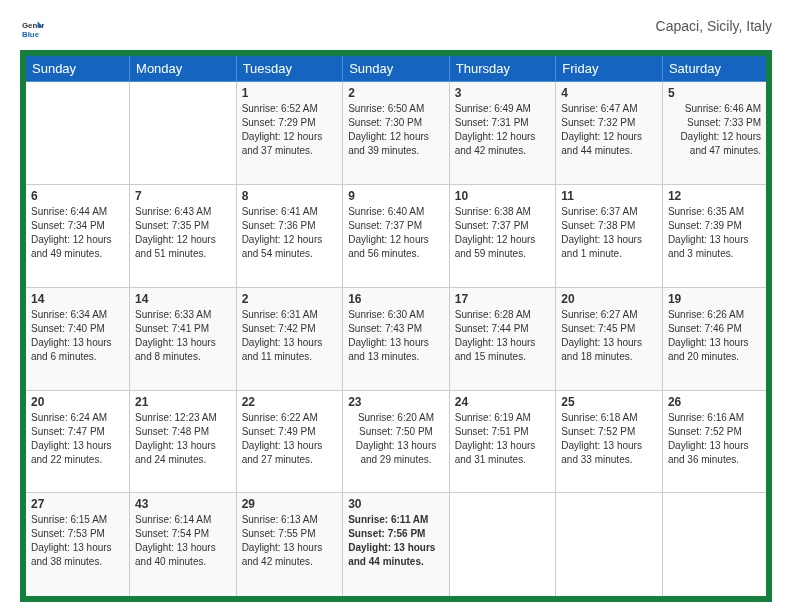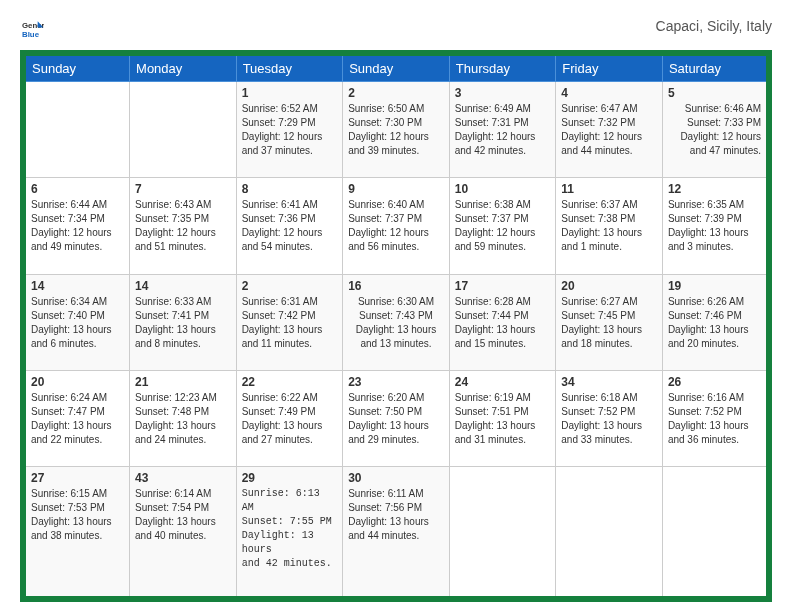--- a/index.html
+++ b/index.html
@@ -226,21 +226,21 @@
           </td>
           <td>
             <span class="cell-day">2</span>
             <div class="cell-info" style="white-space: pre-line;">Sunrise: 6:31 AM
 Sunset: 7:42 PM
 Daylight: 13 hours
 and 11 minutes.</div>
           </td>
           <td>
             <span class="cell-day">16</span>
-            <div class="cell-info" style="white-space: pre-line; text-align: center;">Sunrise: 6:30 AM
+            <div class="cell-info" style="white-space: pre-line;">Sunrise: 6:30 AM
 Sunset: 7:43 PM
 Daylight: 13 hours
 and 13 minutes.</div>
           </td>
           <td>
             <span class="cell-day">17</span>
             <div class="cell-info" style="white-space: pre-line;">Sunrise: 6:28 AM
 Sunset: 7:44 PM
 Daylight: 13 hours
 and 15 minutes.</div>
@@ -277,34 +277,34 @@
           </td>
           <td>
             <span class="cell-day">22</span>
             <div class="cell-info" style="white-space: pre-line;">Sunrise: 6:22 AM
 Sunset: 7:49 PM
 Daylight: 13 hours
 and 27 minutes.</div>
           </td>
           <td>
             <span class="cell-day">23</span>
-            <div class="cell-info" style="white-space: pre-line;">Sunrise: 6:20 AM
+            <div class="cell-info" style="white-space: pre-line; text-align: center;">Sunrise: 6:20 AM
 Sunset: 7:50 PM
 Daylight: 13 hours
 and 29 minutes.</div>
           </td>
           <td>
             <span class="cell-day">24</span>
             <div class="cell-info" style="white-space: pre-line;">Sunrise: 6:19 AM
 Sunset: 7:51 PM
 Daylight: 13 hours
 and 31 minutes.</div>
           </td>
           <td>
-            <span class="cell-day">34</span>
+            <span class="cell-day">25</span>
             <div class="cell-info" style="white-space: pre-line;">Sunrise: 6:18 AM
 Sunset: 7:52 PM
 Daylight: 13 hours
 and 33 minutes.</div>
           </td>
           <td>
             <span class="cell-day">26</span>
             <div class="cell-info" style="white-space: pre-line;">Sunrise: 6:16 AM
 Sunset: 7:52 PM
 Daylight: 13 hours
@@ -321,28 +321,28 @@
           </td>
           <td>
             <span class="cell-day">43</span>
             <div class="cell-info" style="white-space: pre-line;">Sunrise: 6:14 AM
 Sunset: 7:54 PM
 Daylight: 13 hours
 and 40 minutes.</div>
           </td>
           <td>
             <span class="cell-day">29</span>
-            <div class="cell-info" style="white-space: pre-line; font-family: Liberation Mono, monospace;">Sunrise: 6:13 AM
+            <div class="cell-info" style="white-space: pre-line;">Sunrise: 6:13 AM
 Sunset: 7:55 PM
 Daylight: 13 hours
 and 42 minutes.</div>
           </td>
           <td>
             <span class="cell-day">30</span>
-            <div class="cell-info" style="white-space: pre-line;">Sunrise: 6:11 AM
+            <div class="cell-info" style="white-space: pre-line; font-weight: bold;">Sunrise: 6:11 AM
 Sunset: 7:56 PM
 Daylight: 13 hours
 and 44 minutes.</div>
           </td>
           <td class="empty-cell"></td>
           <td class="empty-cell"></td>
           <td class="empty-cell"></td>
         </tr>
       </tbody>
   </table>

